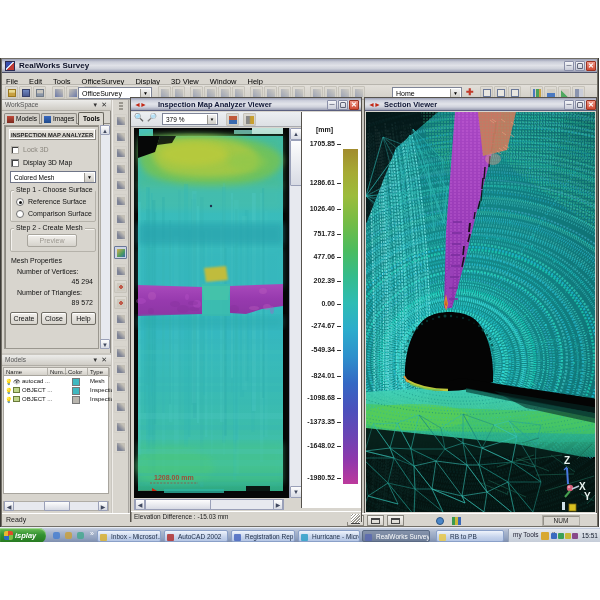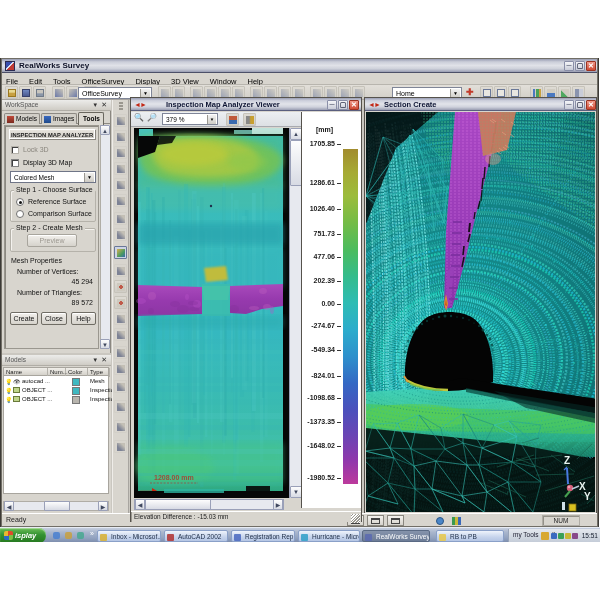--- a/index.html
+++ b/index.html
@@ -262,21 +262,21 @@
         <i style="background:linear-gradient(45deg,#787e92 30%,#c2beb4 75%);opacity:.95"></i>
       </div>
 <div class="ti" style="left:1px;top:320px;border-color:#d2cfc8;background:none">
         <i style="background:linear-gradient(45deg,#787e92 30%,#c2beb4 75%);opacity:.95"></i>
       </div>
 <div class="ti" style="left:1px;top:340px;border-color:#d2cfc8;background:none">
         <i style="background:linear-gradient(45deg,#787e92 30%,#c2beb4 75%);opacity:.95"></i>
       </div>
 </div>
 <div class="abs" style="left:130px;top:39px;width:232px;height:425px;background:#d8d5ce;border:1px solid #55524c;z-index:3">
-<div class="tb" style="top:0"><span class="redarr" style="margin-left:3px">◄►</span>&nbsp;<span style="margin-left:18px">Inspection Map Analyzer Viewer</span></div>
+<div class="tb" style="top:0"><span class="redarr" style="margin-left:3px">◄►</span>&nbsp;<span style="margin-left:10px">Inspection Map Analyzer Viewer</span></div>
 <div class="tbx " style="left:196px;top:2px">─</div>
 <div class="tbx " style="left:207px;top:2px">▢</div>
 <div class="tbx red" style="left:218px;top:2px">✕</div>
 <div class="abs" style="left:0;top:14px;width:230px;height:15px;background:linear-gradient(#eceff2,#dde0e4);border-bottom:1px solid #a8aab0">
         <div class="abs" style="left:3px;top:1px;width:12px;height:12px;font-size:8px;color:#334">🔍</div>
         <div class="abs" style="left:16px;top:1px;width:12px;height:12px;font-size:8px;color:#334;opacity:.8">🔎</div>
         <div class="abs" style="left:31px;top:1px;width:56px;height:12px;background:#fff;border:1px solid #7f8597;font-size:6.5px;line-height:11px;padding-left:3px">379 %<div class="abs" style="right:1px;top:1px;width:9px;height:9px;background:linear-gradient(#f2f2f2,#cfcdc6);border-left:1px solid #9a9790;font-size:4.5px;text-align:center;line-height:9px">▼</div></div>
         <div class="ti" style="left:95px;top:1px">
           <i style="background:linear-gradient(#c05a3a 50%,#3a6ab0 50%)"></i>
         </div>
@@ -460,21 +460,21 @@
 <div class="abs" style="left:41px;top:37px;width:15px;height:335px;background:linear-gradient(180deg,#a28c2e 0%,#a6aa34 7%,#9cbc3c 14%,#74bc46 22%,#4cbc5e 30%,#34bc8c 38%,#2ebcb4 46%,#2caccc 54%,#2e90cc 62%,#3468c4 70%,#4c50bc 78%,#6c44b4 86%,#9038ac 93%,#bc3a9c 100%)"></div>
 </div>
 <div class="sb" style="left:3px;top:401px;width:150px;height:11px;border:1px solid #9aa0b8">
         <div class="sbb" style="left:0;top:-1px;width:10px;height:11px">◀</div>
         <div class="sbb" style="right:0;top:-1px;width:10px;height:11px">▶</div>
         <div class="sbb" style="left:10px;top:-1px;width:66px;height:11px"></div>
       </div>
 <div class="abs" style="left:0;top:413px;width:230px;height:11px;background:#d8d5ce;border-top:1px solid #fff;font-size:6.5px;color:#222;padding:1px 0 0 3px;box-shadow:inset 1px 0 0 #9a978f">Elevation Difference : -15.03 mm<div class="abs" style="right:1px;top:2px;width:9px;height:9px;background:repeating-linear-gradient(135deg,#fff 0 1px,#9a978f 1px 2px)"></div></div>
 </div>
 <div class="abs" style="left:364px;top:39px;width:233px;height:417px;background:#d8d5ce;border:1px solid #55524c">
-<div class="tb" style="top:0"><span class="redarr" style="margin-left:3px">◄►</span>&nbsp;<span style="margin-left:2px">Section Create</span></div>
+<div class="tb" style="top:0"><span class="redarr" style="margin-left:3px">◄►</span>&nbsp;<span style="margin-left:2px">Section Viewer</span></div>
 <div class="tbx " style="left:199px;top:2px">─</div>
 <div class="tbx " style="left:210px;top:2px">▢</div>
 <div class="tbx red" style="left:221px;top:2px">✕</div>
 <div class="abs" style="left:1px;top:14px;width:229px;height:400px;background:#030606;overflow:hidden">
 <svg width="233" height="401" viewBox="0 0 233 401" style="display:block">
           <rect width="233" height="401" fill="#030606"></rect>
           <defs>
             <pattern id="gd" width="3" height="3" patternUnits="userSpaceOnUse">
               <rect width="3" height="3" fill="none"></rect>
               <circle cx="1" cy="1" r="0.7" fill="#3ec389"></circle>

